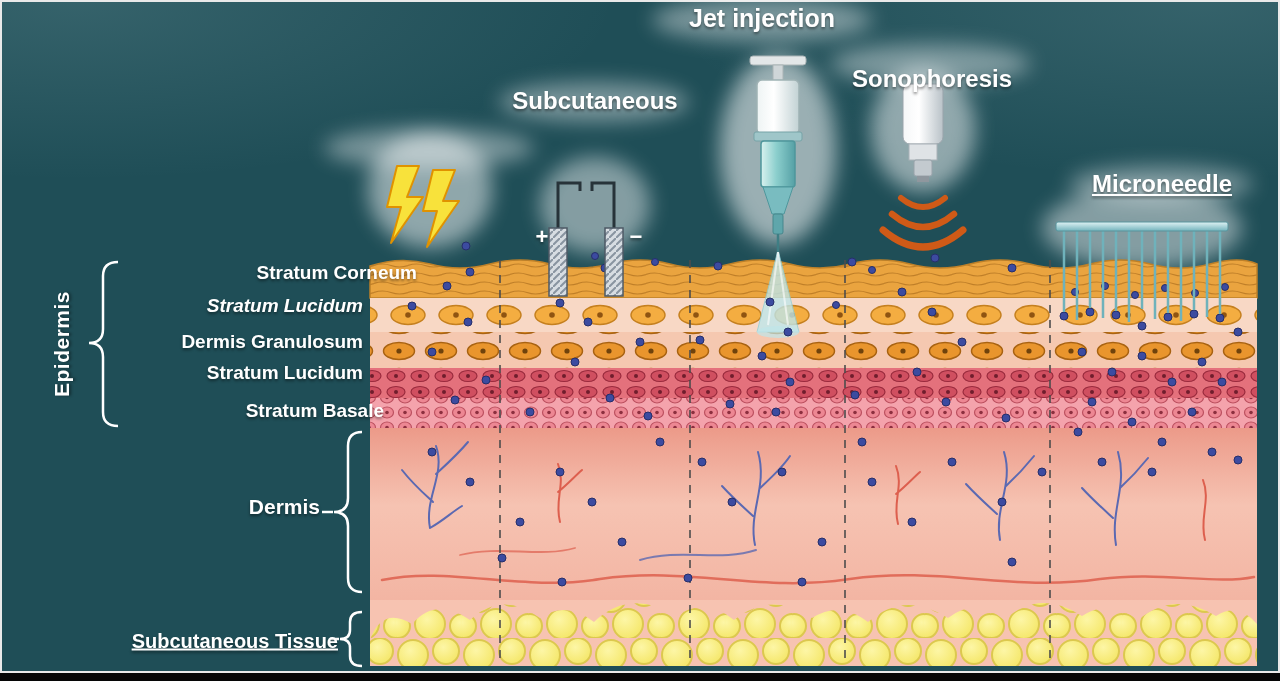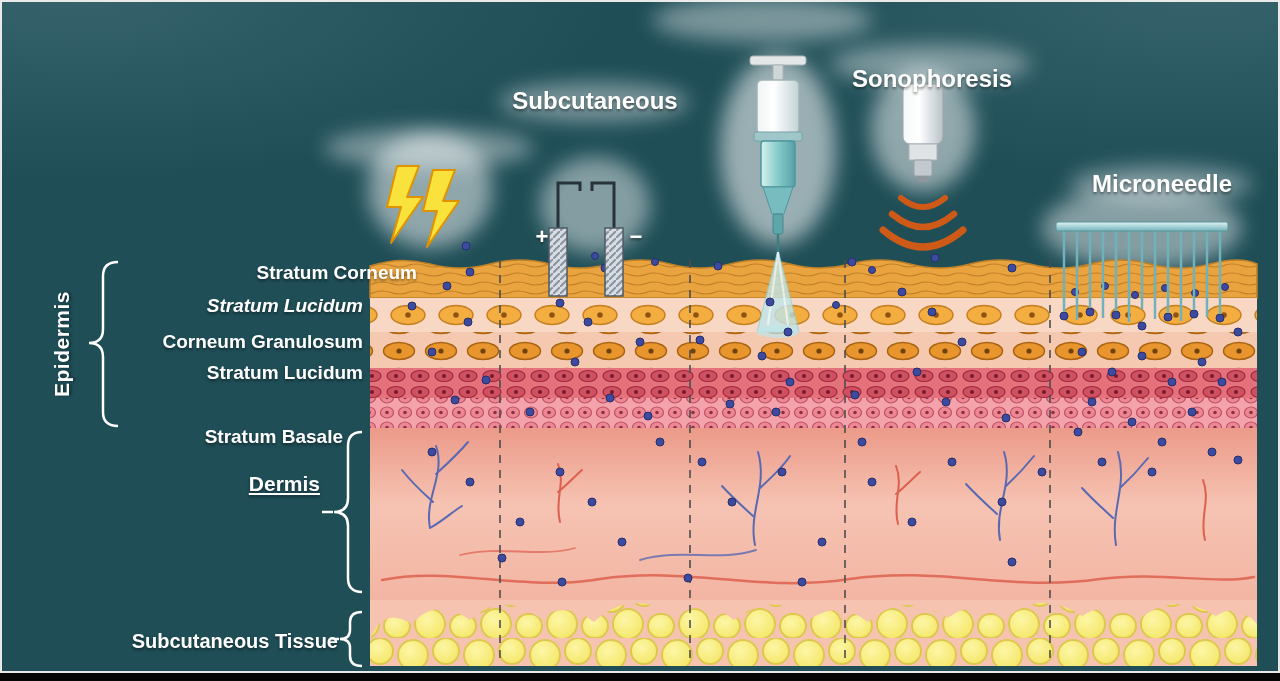--- a/index.html
+++ b/index.html
@@ -316,30 +316,31 @@
 
     <g stroke="#ffffff" stroke-width="2.5" fill="none">
       <path d="M118,262 Q103,262 103,276 L103,329 Q103,343 89,343 Q103,343 103,357 L103,412 Q103,426 118,426"></path>
       <path d="M362,432 Q348,432 348,446 L348,498 Q348,512 334,512 Q348,512 348,526 L348,578 Q348,592 362,592"></path>
       <line x1="322" y1="512" x2="333" y2="512"></line>
       <path d="M362,612 Q350,612 350,622 L350,630 Q350,639 340,639 Q350,639 350,648 L350,656 Q350,666 362,666"></path>
       <line x1="331" y1="639" x2="339" y2="639"></line>
     </g>
   </svg>
 
+  <div class="lbl method jet" style="left:762px;top:18px;">Jet injection</div>
   <div class="lbl method" style="left:932px;top:63px;margin-top:16px;">Sonophoresis</div>
   <div class="lbl method" style="left:595px;top:101px;">Subcutaneous</div>
-  <div class="lbl method" style="left:1162px;top:184px;">Microneedle</div>
+  <div class="lbl method" style="left:1162px;top:184px;text-decoration:underline;">Microneedle</div>
 
   <div class="lbl pole" style="left:542px;top:237px;">+</div>
   <div class="lbl pole" style="left:636px;top:237px;">−</div>
 
   <div class="lbl rot" style="left:62px;top:344px;">Epidermis</div>
   <div class="lbl layer" style="right:863px;top:273px;">Stratum Corneum</div>
   <div class="lbl layer" style="right:917px;top:306px;font-style:italic;">Stratum Lucidum</div>
-  <div class="lbl layer" style="right:917px;top:342px;">Corneum Granulosum</div>
+  <div class="lbl layer" style="right:917px;top:342px;">Dermis Granulosum</div>
   <div class="lbl layer" style="right:917px;top:373px;">Stratum Lucidum</div>
-  <div class="lbl layer" style="right:937px;top:411px;margin-top:26px;">Stratum Basale</div>
-  <div class="lbl layer big" style="right:960px;top:484px;text-decoration:underline;">Dermis</div>
-  <div class="lbl layer sub" style="right:942px;top:641px;">Subcutaneous Tissue</div>
+  <div class="lbl layer" style="right:896px;top:411px;">Stratum Basale</div>
+  <div class="lbl layer big" style="right:960px;top:507px;">Dermis</div>
+  <div class="lbl layer sub" style="right:942px;top:641px;text-decoration:underline;">Subcutaneous Tissue</div>
 
   <div class="bottom-strip"></div>
 </div>
 
 </body></html>

